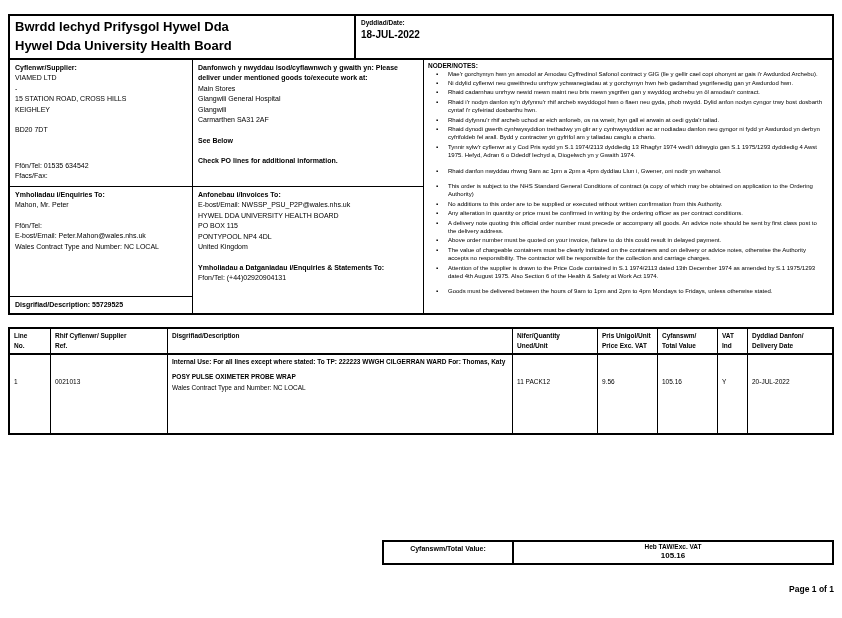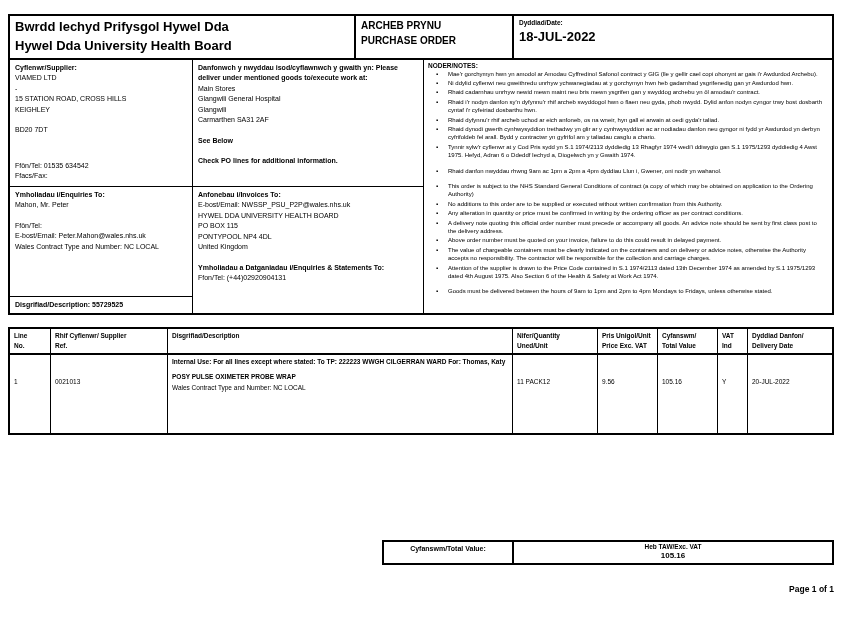--- a/index.html
+++ b/index.html
@@ -10,21 +10,21 @@
   .doc { position:absolute; left:8px; top:14px; width:826px; }
 
   
   .hdr-row { display:flex; border:2px solid #000; align-items:stretch; }
   .hdr-cell { padding:2px 5px; box-sizing:border-box; }
   .hdr-org { width:344px; font-weight:bold; font-size:13px; line-height:1.45; }
   .hdr-title { width:158px; border-left:2px solid #000; font-weight:bold; font-size:10px; line-height:1.5; }
   .hdr-date { width:112px; border-left:2px solid #000; }
   .hdr-order { flex:1; border-left:2px solid #000; }
   .lbl { font-weight:bold; font-size:6.5px; line-height:1.4; }
-  .val { font-weight:bold; font-size:13px; line-height:1.5; }
+  .val { font-weight:bold; font-size:10px; line-height:1.5; }
 
   
   .info-row { display:flex; border:2px solid #000; border-top:none; align-items:stretch; }
   .info-col1 { width:182px; display:flex; flex-direction:column; }
   .info-col2 { width:230px; display:flex; flex-direction:column; border-left:1px solid #000; }
   .info-col3 { flex:1; border-left:1px solid #000; }
   .cell { box-sizing:border-box; padding:3px 5px; font-size:7px; line-height:1.5; }
   .supplier-box { height:127px; border-bottom:1px solid #000; }
   .enquiries-box { height:110px; border-bottom:1px solid #000; }
   .descref-box { flex:1; font-weight:bold; font-size:7px; }
@@ -87,24 +87,20 @@
 </style>
 </head>
 <body>
 
 <div class="doc">
 
   <div class="hdr-row">
     <div class="hdr-cell hdr-org">
       <div>Bwrdd Iechyd Prifysgol Hywel Dda</div>
       <div>Hywel Dda University Health Board</div>
-    </div>
-    <div class="hdr-cell hdr-title">
-      <div>ARCHEB PRYNU</div>
-      <div>PURCHASE ORDER</div>
     </div>
     <div class="hdr-cell hdr-date">
       <div class="lbl">Dyddiad/Date:</div>
       <div class="val">18-JUL-2022</div>
     </div>
   </div>
 
   <div class="info-row">
 
     <div class="info-col1">

